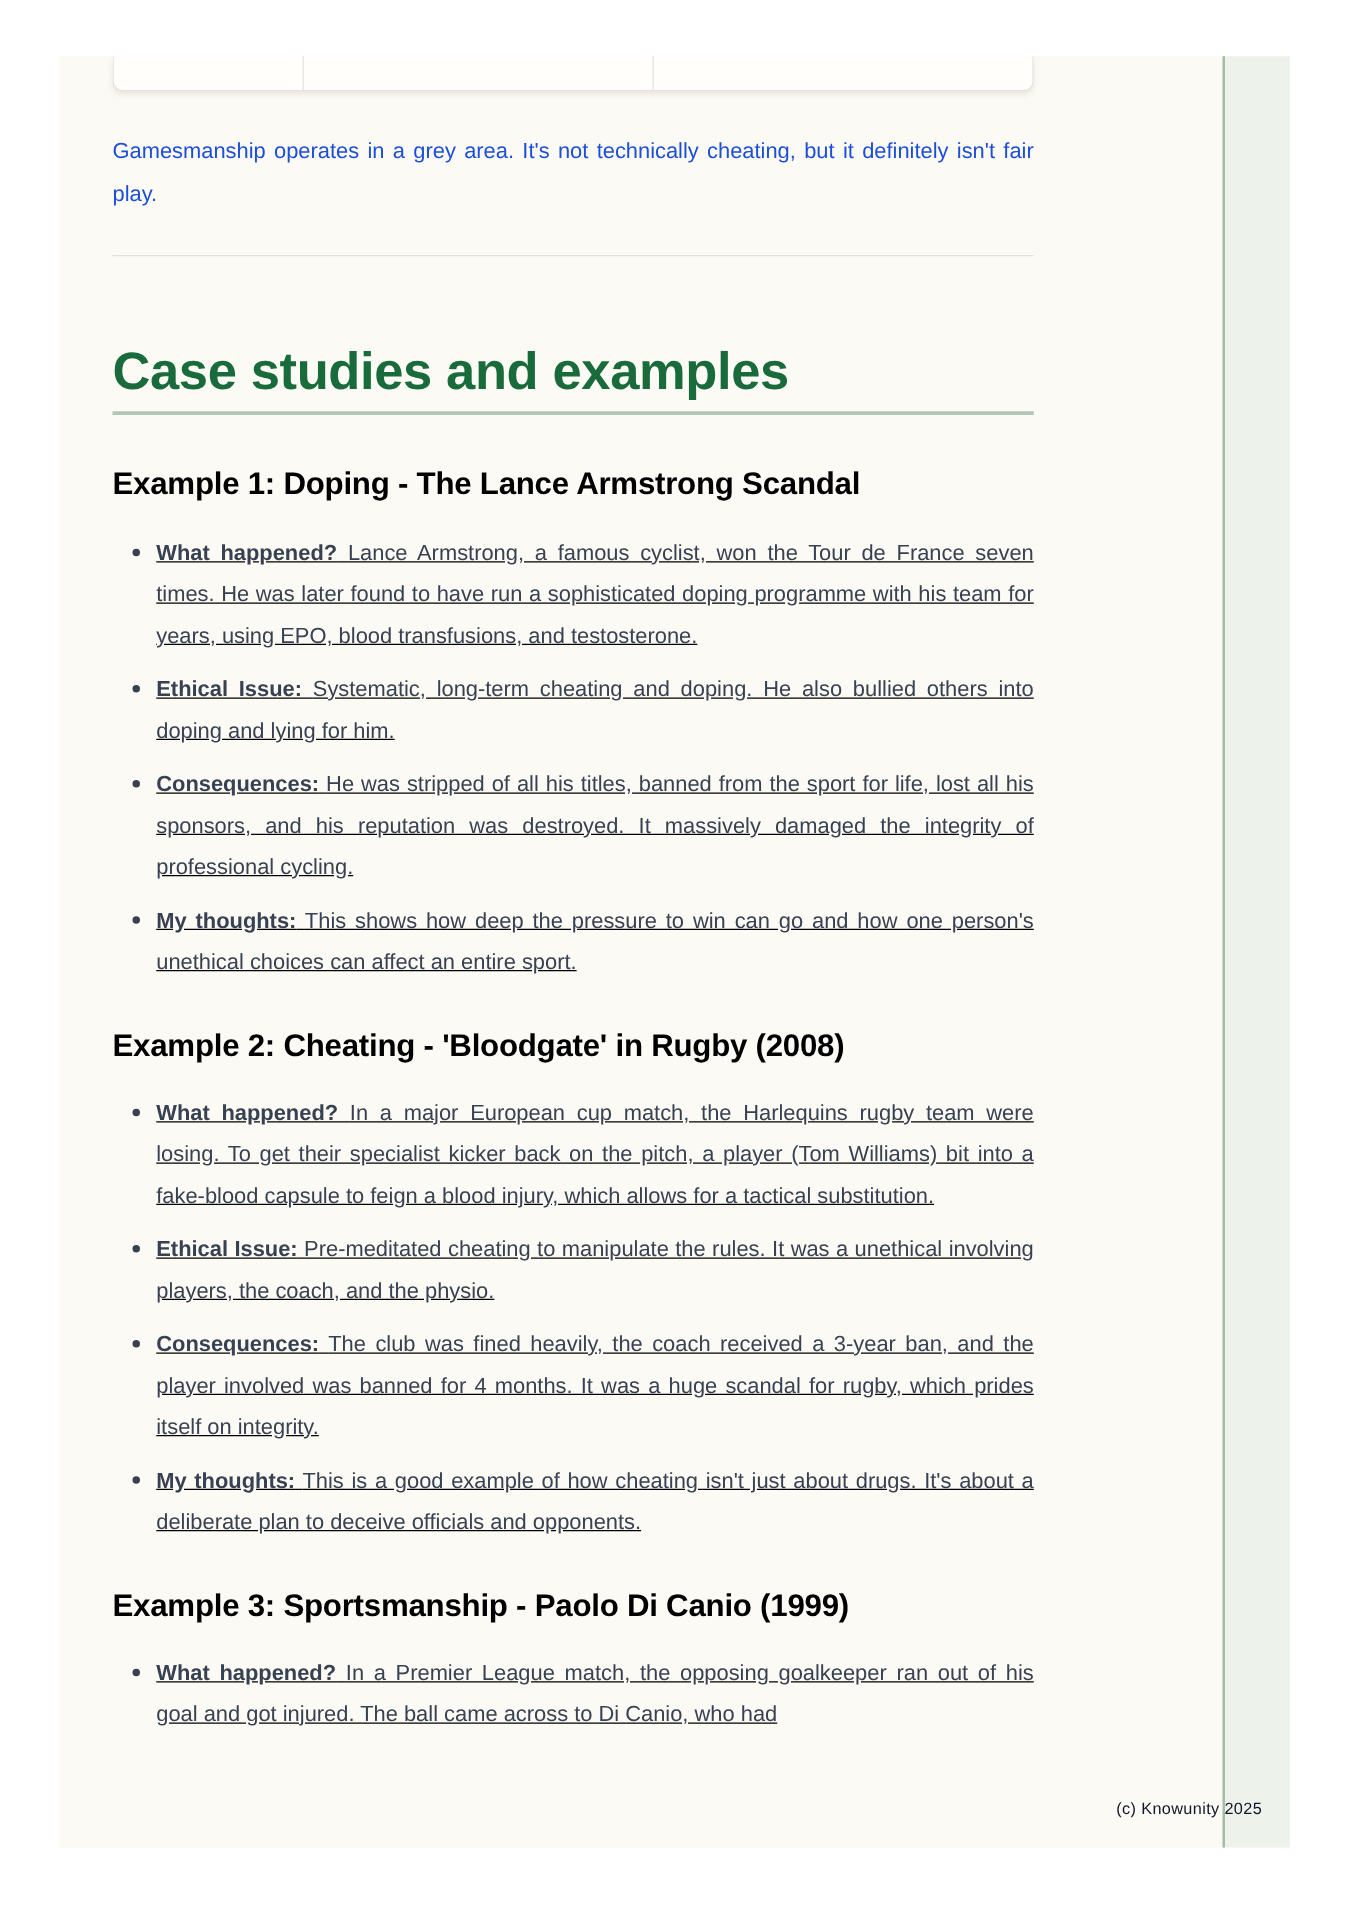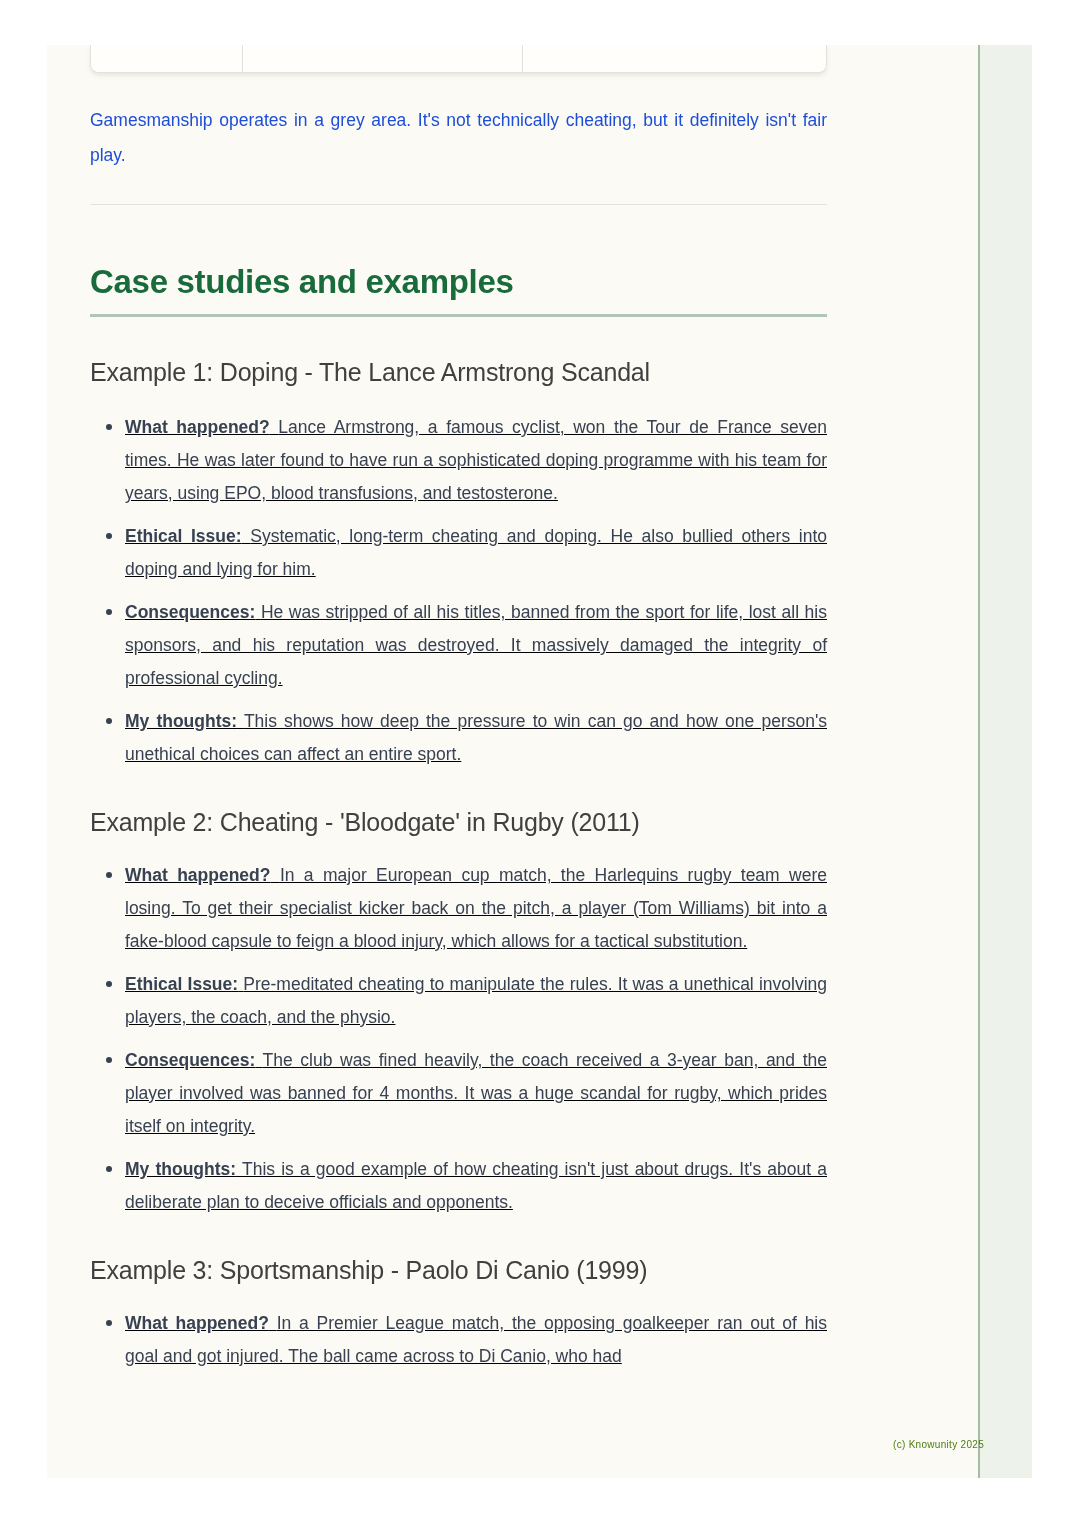--- a/index.html
+++ b/index.html
@@ -48,38 +48,38 @@
     line-height: 35px;
     color: #1d4ed8;
     text-align: justify;
   }
   hr.divider {
     border: none;
     border-top: 1px solid #e4e2dd;
     margin: 31px 0 0 0;
   }
   h1.section-title {
-    margin-top: 57px;
-    font-size: 33px;
+    margin-top: 72px;
+    font-size: 42px;
     line-height: 40px;
     font-weight: 700;
     color: #1a6b3c;
     letter-spacing: -0.3px;
   }
   .h1-underline {
     margin-top: 12px;
     height: 3px;
     width: 737px;
     background: #b2c6b6;
   }
   h2.example-title {
     font-size: 25px;
     line-height: 30px;
-    font-weight: 400;
-    color: #404040;
+    font-weight: 700;
+    color: #000000;
     letter-spacing: -0.2px;
   }
   h2.first { margin-top: 40px; }
   h2.later { margin-top: 36px; }
 
   ul.bullets {
     list-style: none;
     margin-top: 22px;
     text-decoration: underline;
   }
@@ -99,22 +99,22 @@
     left: 16px; top: 13px;
     width: 6px; height: 6px;
     border-radius: 50%;
     background: #374151;
   }
   .lbl { font-weight: 700; }
 
   .watermark {
     position: absolute;
     left: 893px; top: 1439px;
-    font-size: 10px;
-    color: #4d7c0f;
+    font-size: 13px;
+    color: #0f172a;
     letter-spacing: 0.3px;
     white-space: nowrap;
   }
 </style>
 </head>
 <body>
 
 <div class="page">
   <div class="content">
 
@@ -132,21 +132,21 @@
     <div class="h1-underline"></div>
 
     <h2 class="example-title first">Example 1: Doping - The Lance Armstrong Scandal</h2>
     <ul class="bullets first">
       <li><span class="dot"></span><span class="lbl">What happened?</span> <span class="txt">Lance Armstrong, a famous cyclist, won the Tour de France seven times. He was later found to have run a sophisticated doping programme with his team for years, using EPO, blood transfusions, and testosterone.</span></li>
       <li><span class="dot"></span><span class="lbl">Ethical Issue:</span> <span class="txt">Systematic, long-term cheating and doping. He also bullied others into doping and lying for him.</span></li>
       <li><span class="dot"></span><span class="lbl">Consequences:</span> <span class="txt">He was stripped of all his titles, banned from the sport for life, lost all his sponsors, and his reputation was destroyed. It massively damaged the integrity of professional cycling.</span></li>
       <li><span class="dot"></span><span class="lbl">My thoughts:</span> <span class="txt">This shows how deep the pressure to win can go and how one person's unethical choices can affect an entire sport.</span></li>
     </ul>
 
-    <h2 class="example-title later">Example 2: Cheating - 'Bloodgate' in Rugby (2011)</h2>
+    <h2 class="example-title later">Example 2: Cheating - 'Bloodgate' in Rugby (2008)</h2>
     <ul class="bullets">
       <li><span class="dot"></span><span class="lbl">What happened?</span> <span class="txt">In a major European cup match, the Harlequins rugby team were losing. To get their specialist kicker back on the pitch, a player (Tom Williams) bit into a fake-blood capsule to feign a blood injury, which allows for a tactical substitution.</span></li>
       <li><span class="dot"></span><span class="lbl">Ethical Issue:</span> <span class="txt">Pre-meditated cheating to manipulate the rules. It was a unethical involving players, the coach, and the physio.</span></li>
       <li><span class="dot"></span><span class="lbl">Consequences:</span> <span class="txt">The club was fined heavily, the coach received a 3-year ban, and the player involved was banned for 4 months. It was a huge scandal for rugby, which prides itself on integrity.</span></li>
       <li><span class="dot"></span><span class="lbl">My thoughts:</span> <span class="txt">This is a good example of how cheating isn't just about drugs. It's about a deliberate plan to deceive officials and opponents.</span></li>
     </ul>
 
     <h2 class="example-title later">Example 3: Sportsmanship - Paolo Di Canio (1999)</h2>
     <ul class="bullets">
       <li><span class="dot"></span><span class="lbl">What happened?</span> <span class="txt">In a Premier League match, the opposing goalkeeper ran out of his goal and got injured. The ball came across to Di Canio, who had</span></li>

